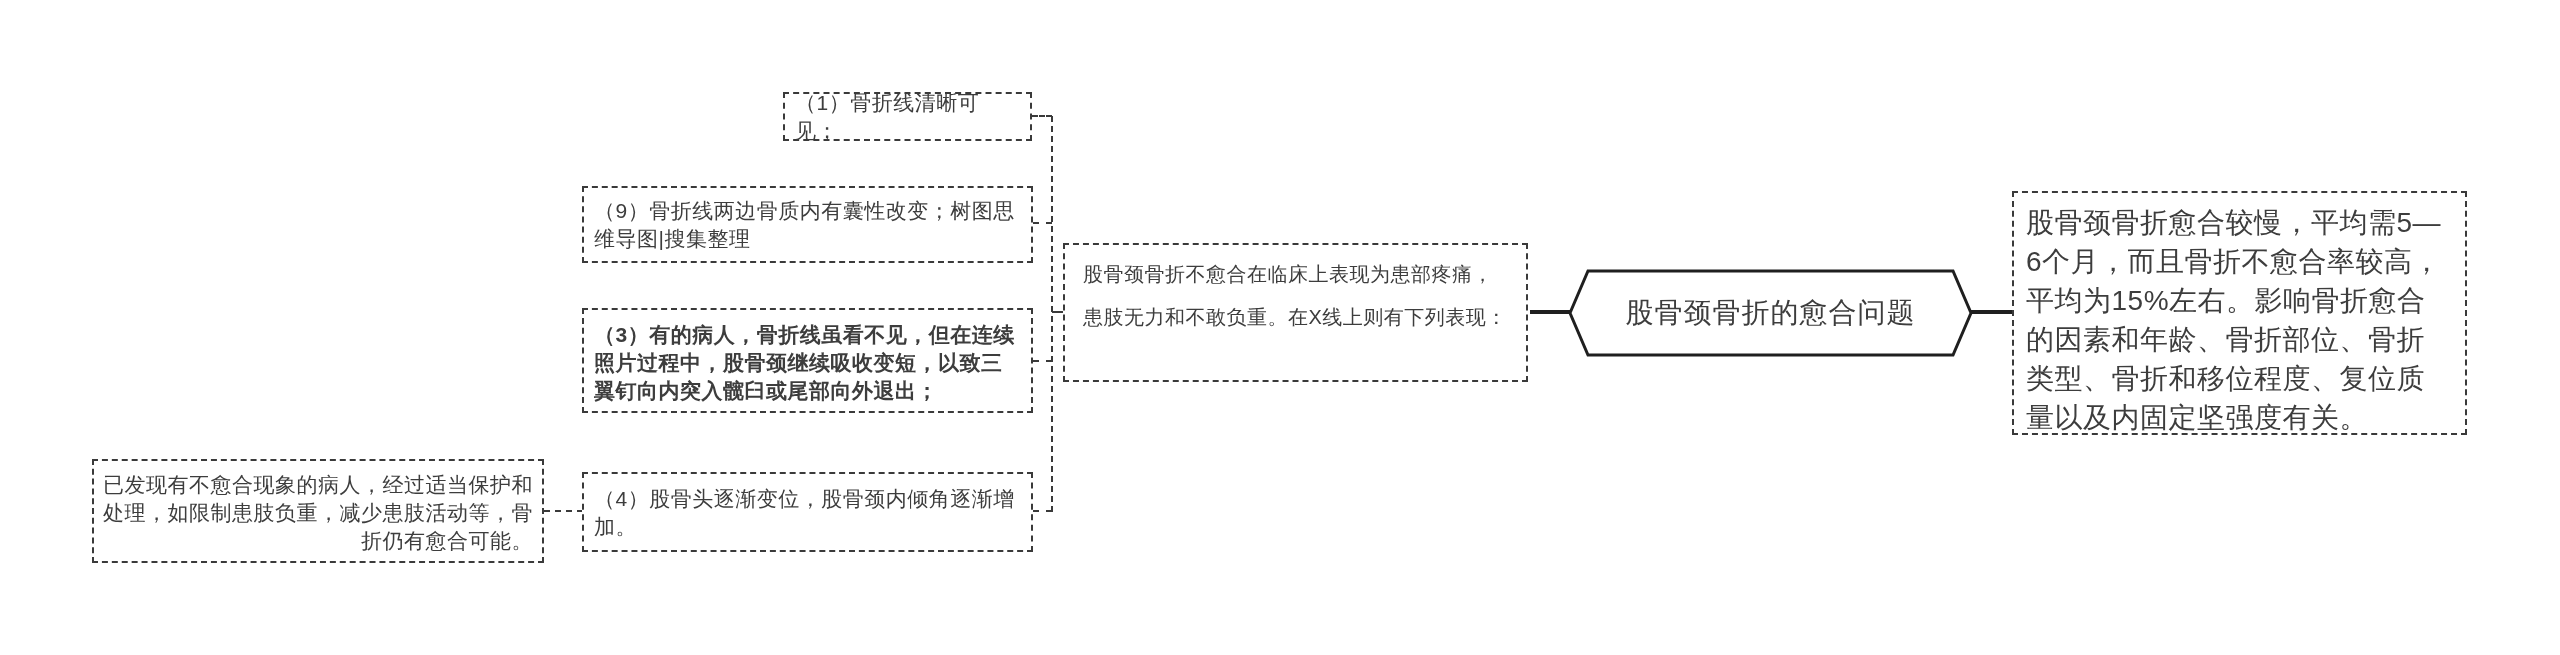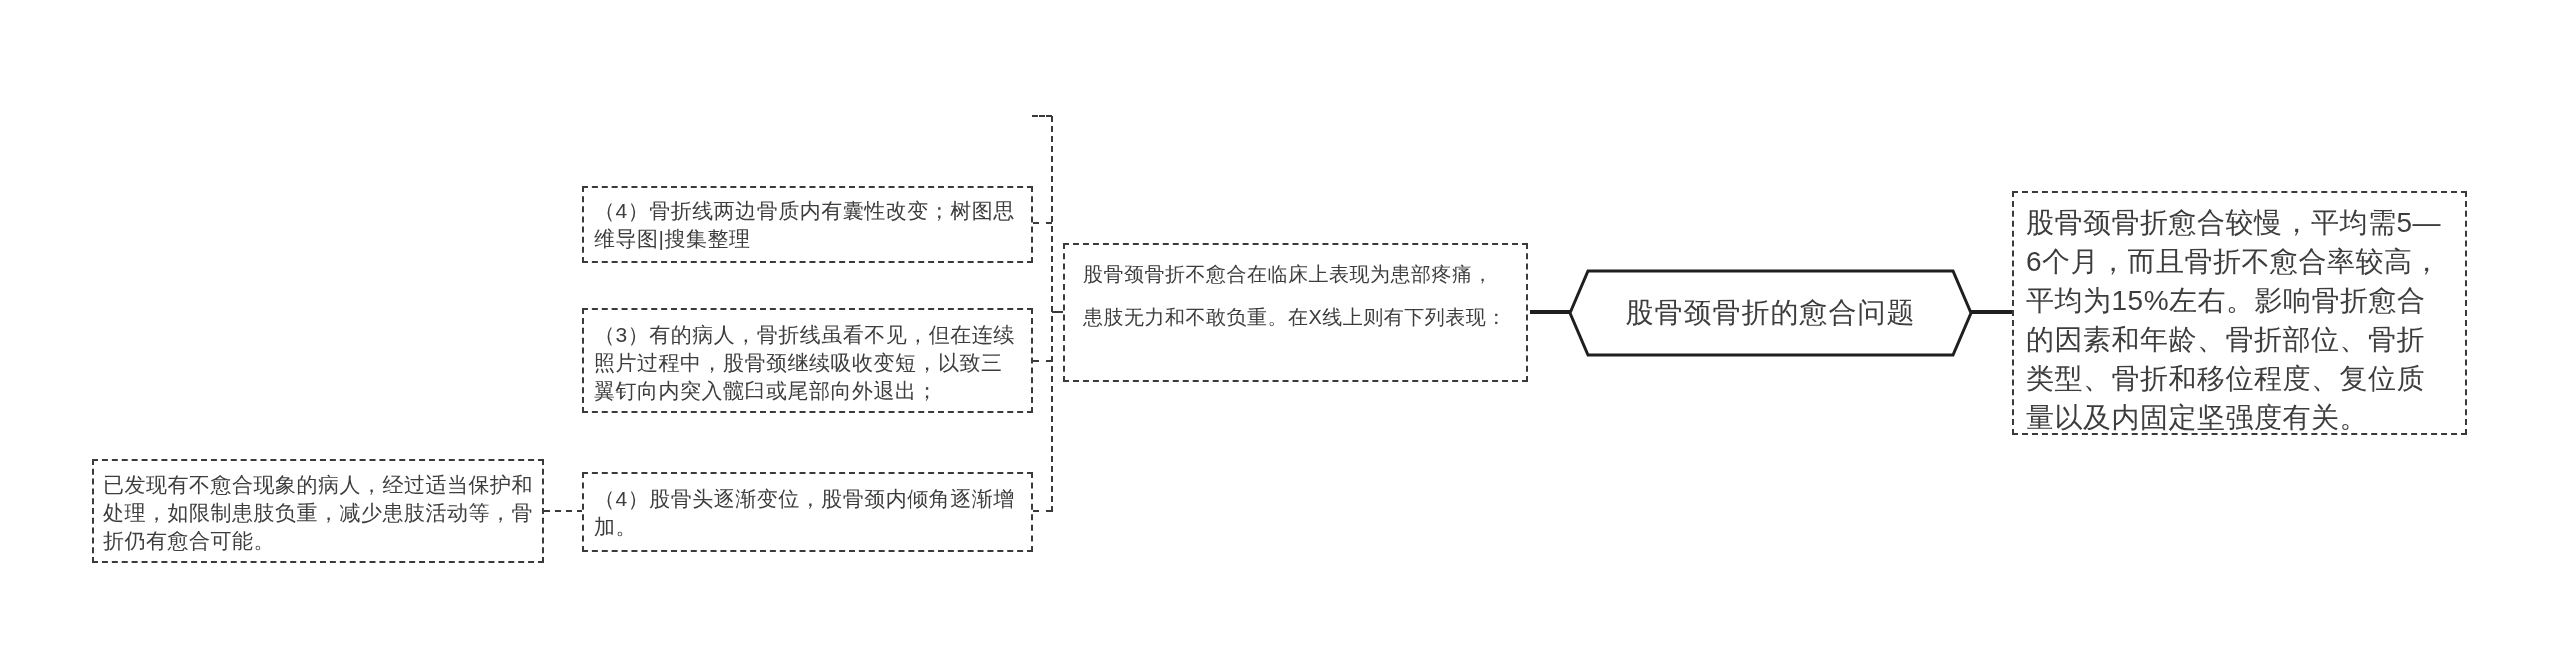--- a/index.html
+++ b/index.html
@@ -15,23 +15,23 @@
   .node {
     position: absolute;
     box-sizing: border-box;
     border: 2px dashed #3a3a3a;
     background: #ffffff;
     color: #3d3d3d;
   }
   .small-node { font-size: 21px; line-height: 28px; letter-spacing: 0.5px; }
   .f1 { left: 783px; top: 92px;  width: 249px; height: 49px; display: flex; align-items: center; padding: 0 10px; }
   .f2 { left: 582px; top: 186px; width: 451px; height: 77px;  padding: 9px 10px;  }
-  .f3 { left: 582px; top: 308px; width: 451px; height: 105px; padding: 11px 10px; }
+  .f3 { left: 582px; top: 308px; width: 451px; height: 105px; padding: 11px 10px; font-weight: bold; }
   .f4 { left: 582px; top: 472px; width: 451px; height: 80px;  padding: 11px 10px; }
-  .note { left: 92px; top: 459px; width: 452px; height: 104px; padding: 10px 9px; }
+  .note { left: 92px; top: 459px; width: 452px; height: 104px; padding: 10px 9px; text-align: right; }
   .center-node {
     left: 1063px; top: 243px; width: 465px; height: 139px;
     padding: 8px 18px; font-size: 20px; line-height: 43px; letter-spacing: 0.5px;
   }
   .right-node {
     left: 2012px; top: 191px; width: 455px; height: 244px;
     padding: 10px 12px; font-size: 28px; line-height: 39px; letter-spacing: 0.5px;
   }
   .conn-h { position: absolute; height: 0; border-top: 2px dashed #3a3a3a; }
   .conn-v { position: absolute; width: 0;  border-left: 2px dashed #3a3a3a; }
@@ -58,22 +58,25 @@
   <div class="conn-h" style="left:1033px; top:510px; width:19px;"></div>
   <div class="conn-h" style="left:1052px; top:311px; width:12px;"></div>
   <div class="conn-h" style="left:544px;  top:510px; width:39px;"></div>
   <div class="solid-h" style="left:1530px; top:310px; width:41px;"></div>
   <div class="solid-h" style="left:1970px; top:310px; width:43px;"></div>
 
   <div class="node small-node note">
     <span>已发现有不愈合现象的病人，经过适当保护和处理，如限制患肢负重，减少患肢活动等，骨折仍有愈合可能。</span>
   </div>
 
+  <div class="node small-node f1">
+    <span>（1）骨折线清晰可见；</span>
+  </div>
   <div class="node small-node f2">
-    <span>（4）骨折线两边骨质内有囊性改变；树图思维导图|搜集整理</span>
+    <span>（9）骨折线两边骨质内有囊性改变；树图思维导图|搜集整理</span>
   </div>
   <div class="node small-node f3">
     <span>（3）有的病人，骨折线虽看不见，但在连续照片过程中，股骨颈继续吸收变短，以致三翼钉向内突入髋臼或尾部向外退出；</span>
   </div>
   <div class="node small-node f4">
     <span>（4）股骨头逐渐变位，股骨颈内倾角逐渐增加。</span>
   </div>
 
   <div class="node center-node">
     <span>股骨颈骨折不愈合在临床上表现为患部疼痛，患肢无力和不敢负重。在X线上则有下列表现：</span>

